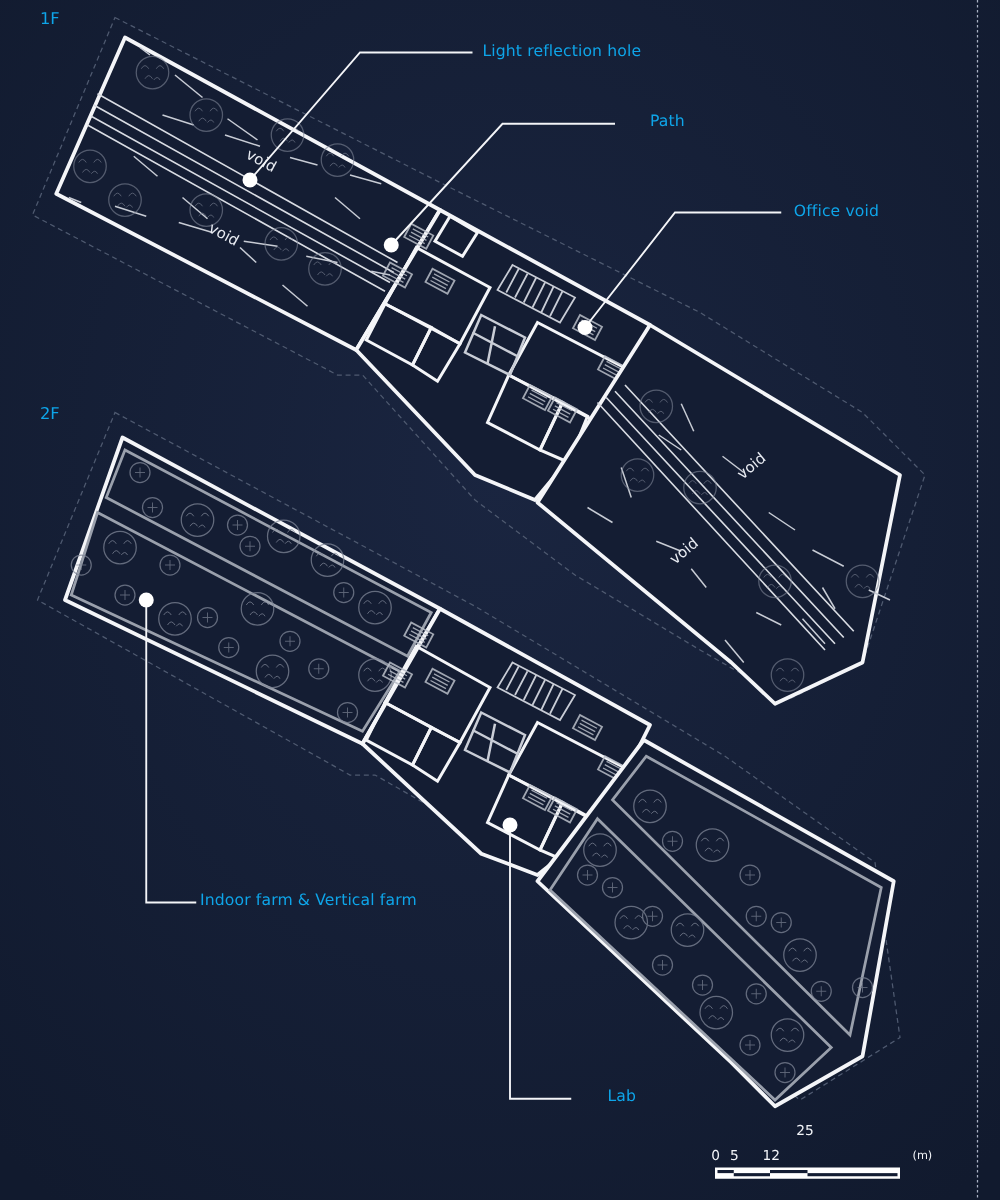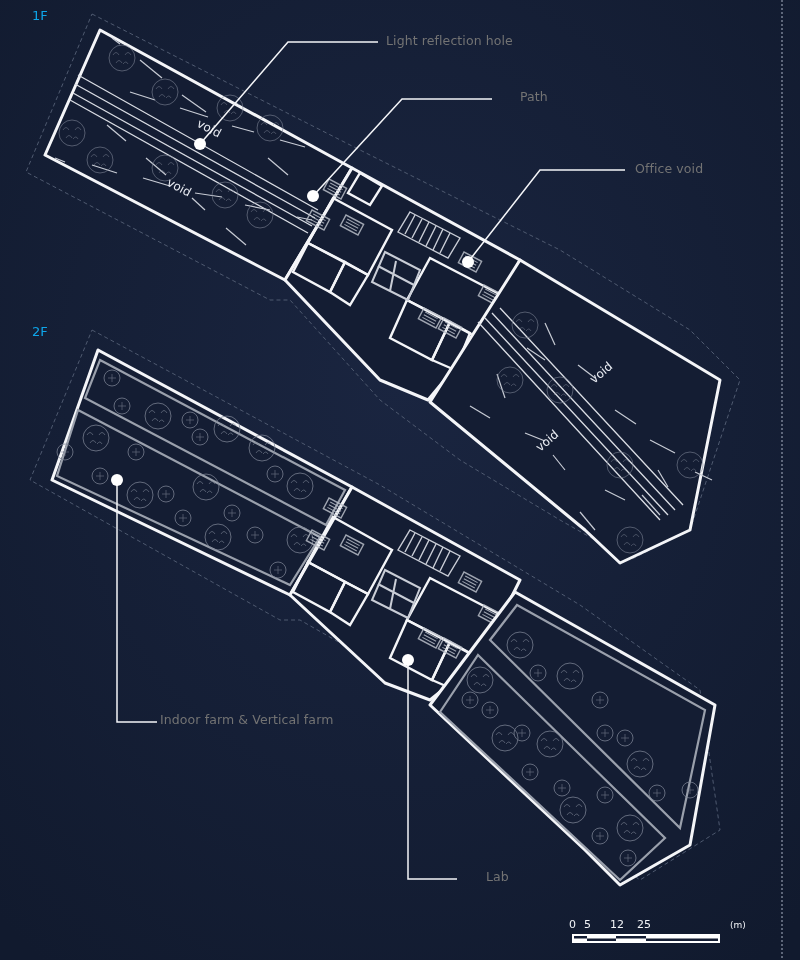--- a/index.html
+++ b/index.html
@@ -1,19 +1,19 @@
 <!DOCTYPE html>
 <html><head>
 <meta charset="utf-8">
 <style>
   html, body { margin:0; padding:0; }
   body { width:800px; height:960px; overflow:hidden; background:#141d33; position:relative;
          font-family:"DejaVu Sans", sans-serif; }
   .canvas { position:absolute; left:0; top:0; width:800px; height:960px; }
-  .lbl { position:absolute; color:#737373; font-size:12.5px; white-space:nowrap; letter-spacing:0.1px; }
+  .lbl { position:absolute; color:#0ea5e9; font-size:12.5px; white-space:nowrap; letter-spacing:0.1px; }
   .floor { position:absolute; color:#0ea5e9; font-size:13px; }
   .scale-num { position:absolute; color:#f2f4f8; font-size:11px; }
   .scale-unit { position:absolute; color:#f2f4f8; font-size:9px; }
   svg text.void { fill:#e8ebf2; font-size:12px; font-family:"DejaVu Sans", sans-serif; }
 </style>
 </head>
 <body>
 
 <svg class="canvas" viewBox="0 0 800 960" xmlns="http://www.w3.org/2000/svg">
   <defs>
@@ -258,15 +258,15 @@
 
 <div class="lbl" style="left:386px;top:33px;">Light reflection hole</div>
 <div class="lbl" style="left:520px;top:89px;">Path</div>
 <div class="lbl" style="left:635px;top:161px;">Office void</div>
 <div class="lbl" style="left:160px;top:712px;">Indoor farm &amp; Vertical farm</div>
 <div class="lbl" style="left:466px;top:869px;margin-left:20px;">Lab</div>
 
 <div class="scale-num" style="left:569px;top:918px;">0</div>
 <div class="scale-num" style="left:584px;top:918px;">5</div>
 <div class="scale-num" style="left:610px;top:918px;">12</div>
-<div class="scale-num" style="left:637px;top:918px;">25</div>
+<div class="scale-num" style="left:637px;top:898px;">25</div>
 <div class="scale-num" style="left:713px;top:918px;margin-top:43px;">50</div>
 <div class="scale-unit" style="left:730px;top:920px;">(m)</div>
 
 </body></html>

